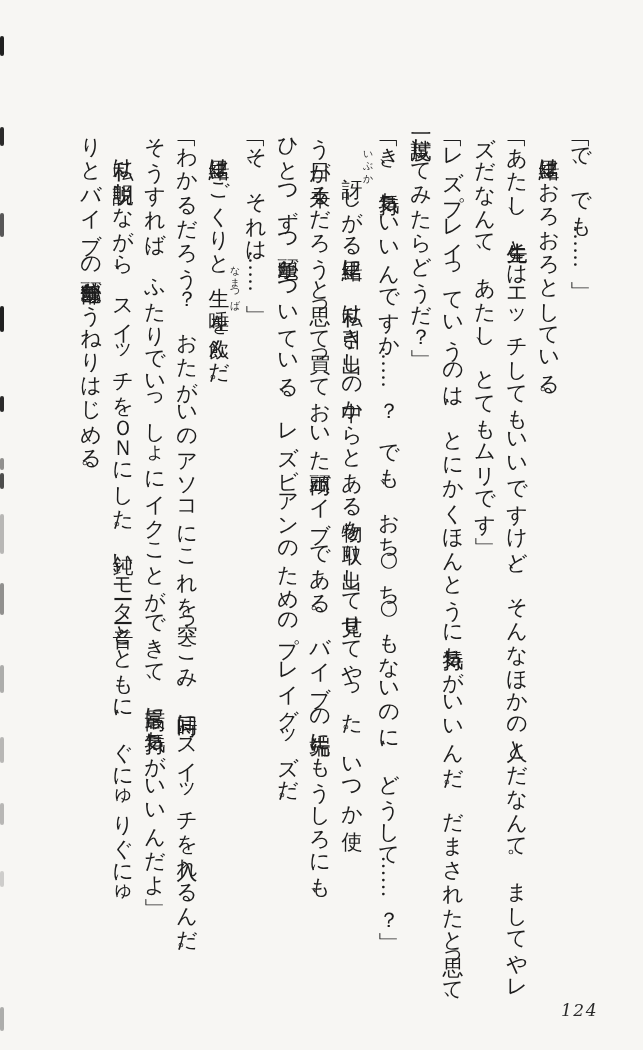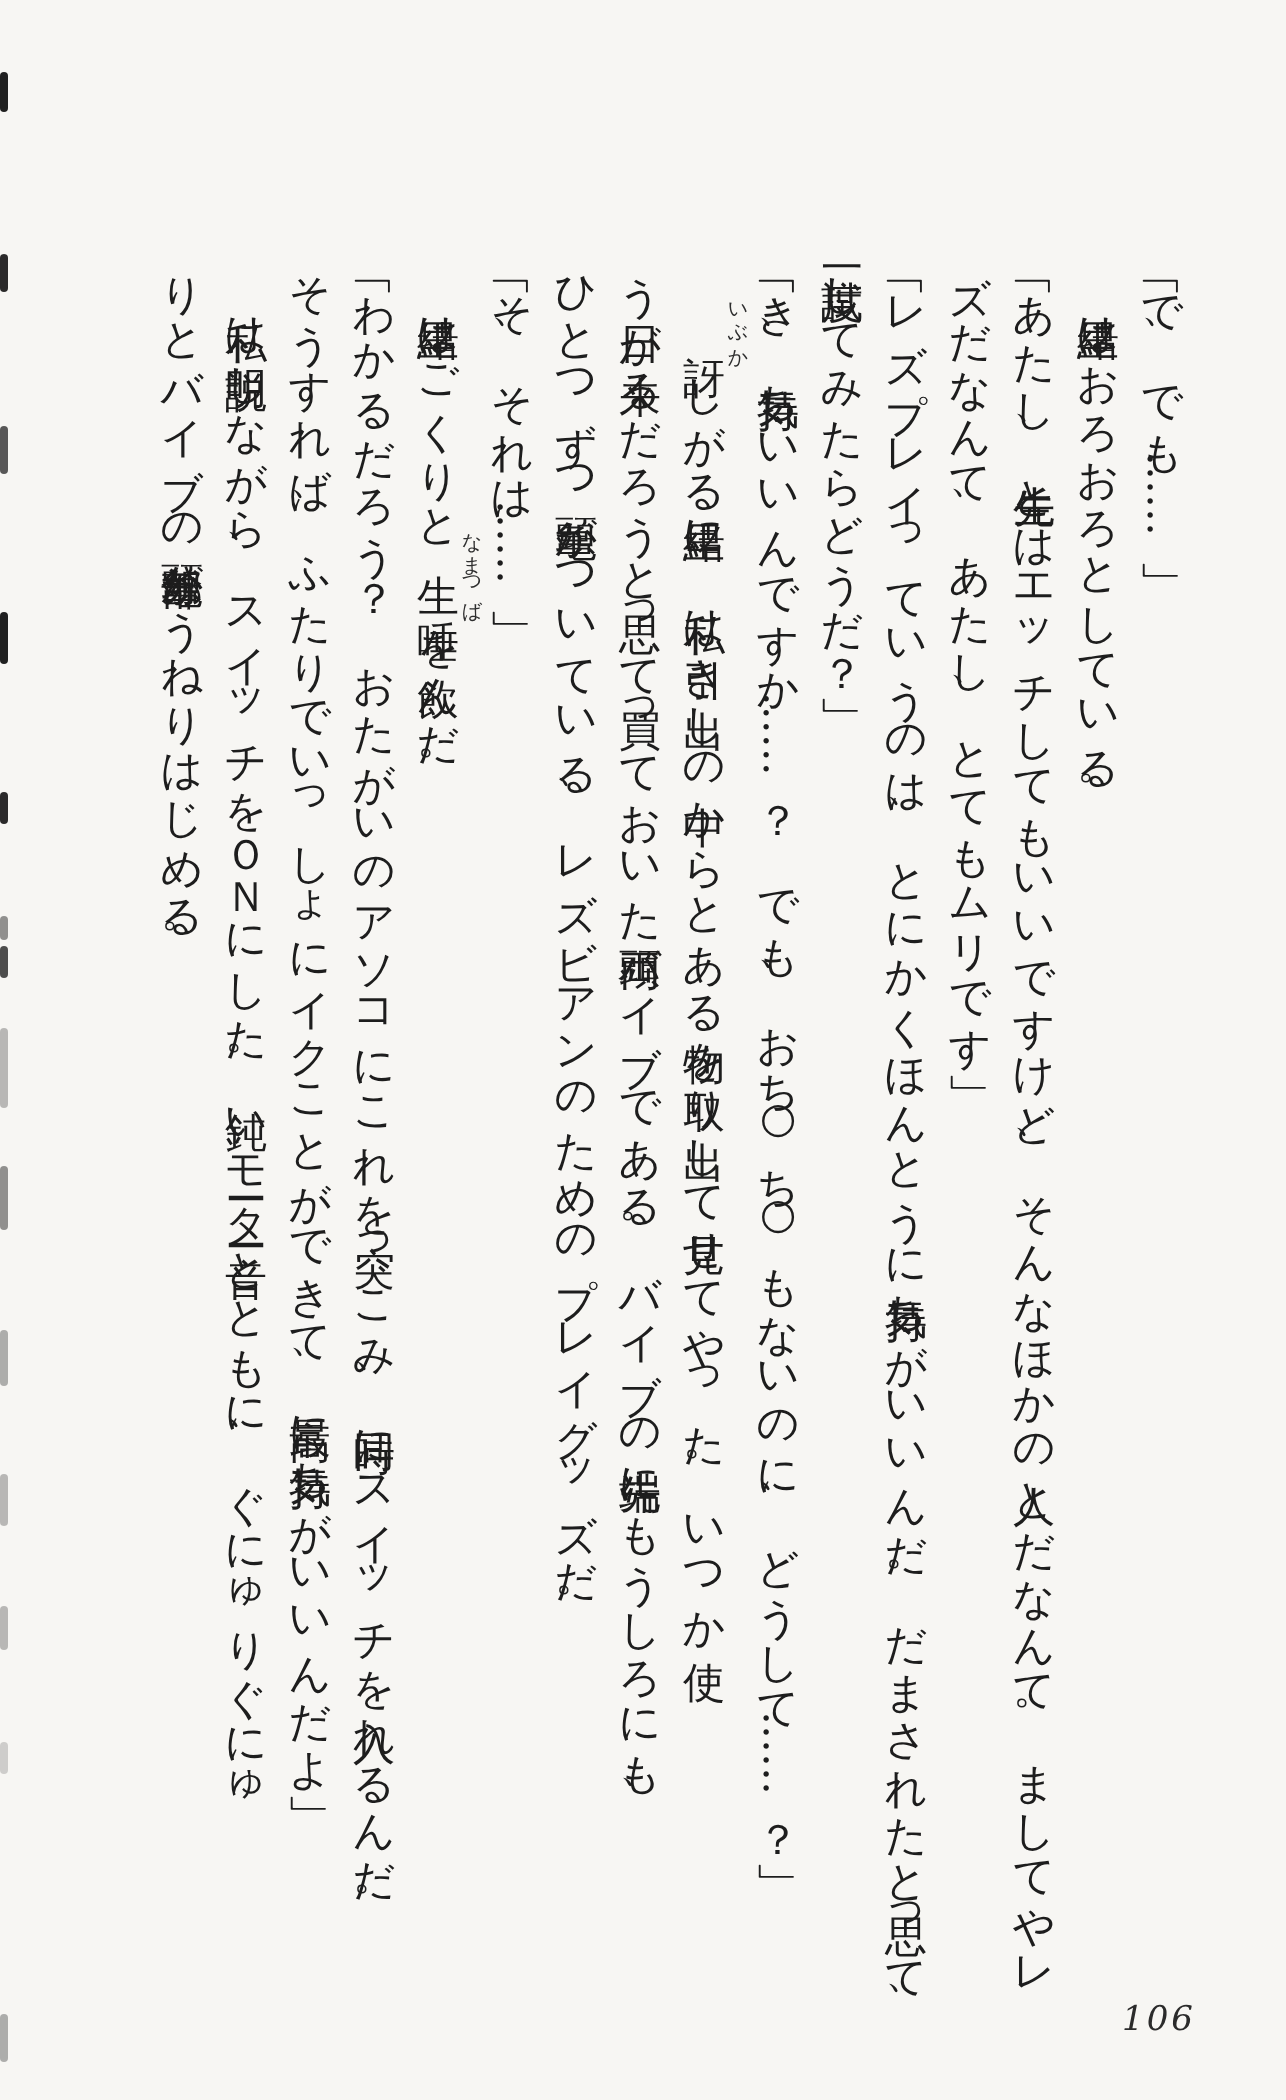--- a/index.html
+++ b/index.html
@@ -87,14 +87,14 @@
       <p class="tcol paragraph"><ruby>訝<rt>いぶか</rt></ruby>しがる里緒に、私は引き出しの中からとある物を取り出して見せてやった。いつか使</p>
       <p class="tcol none">う日が来るだろうと思って買っておいた両頭バイブである。バイブの先端にもうしろにも、</p>
       <p class="tcol none">ひとつずつ亀頭がついている、レズビアンのためのプレイグッズだ。</p>
       <p class="tcol dialogue">「そ、それは……」</p>
       <p class="tcol paragraph">里緒はごくりと<ruby>生唾<rt>なまつば</rt></ruby>を飲んだ。</p>
       <p class="tcol dialogue">「わかるだろう？　おたがいのアソコにこれを突っこみ、同時にスイッチを入れるんだ。</p>
       <p class="tcol none">そうすれば、ふたりでいっしょにイクことができて、最高に気持ちがいいんだよ」</p>
       <p class="tcol paragraph">私は説明しながら、スイッチをＯＮにした。鈍いモーター音とともに、ぐにゅりぐにゅ</p>
       <p class="tcol none">りとバイブの亀頭部分がうねりはじめる。</p>
     </main>
-  <div class="page-number">106</div>
+  <div class="page-number">124</div>
 </div>
 
 </body></html>

